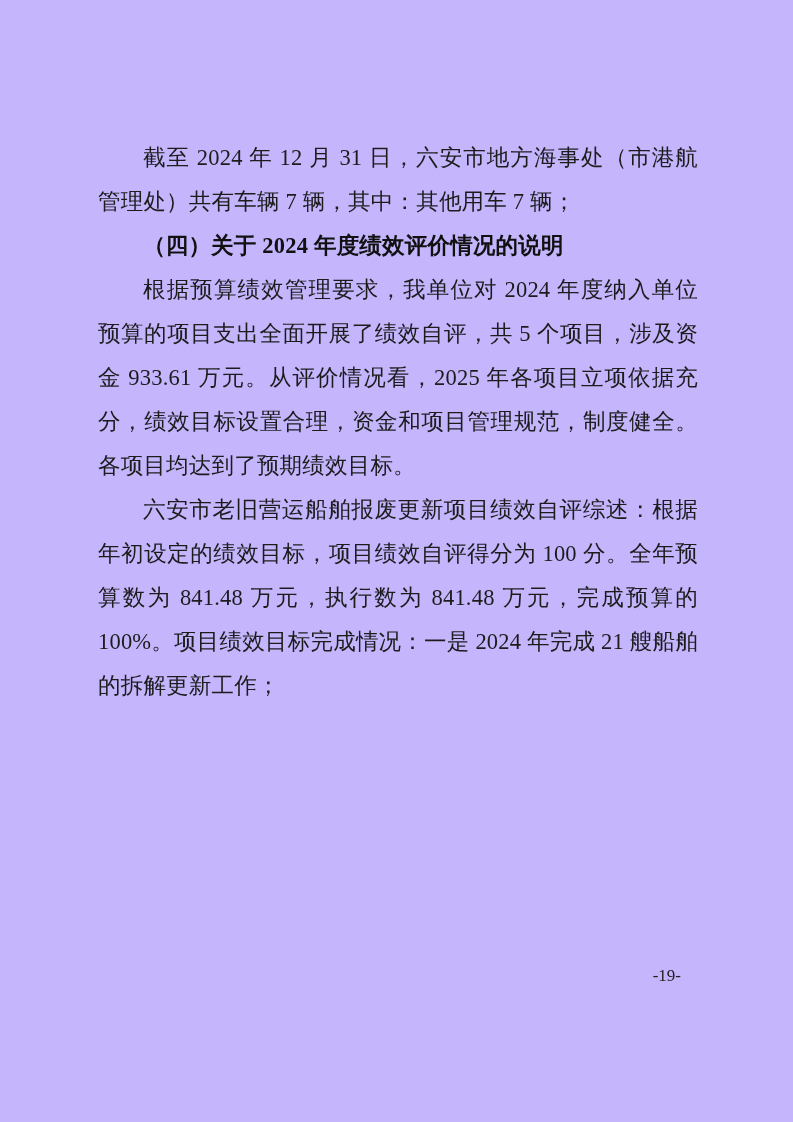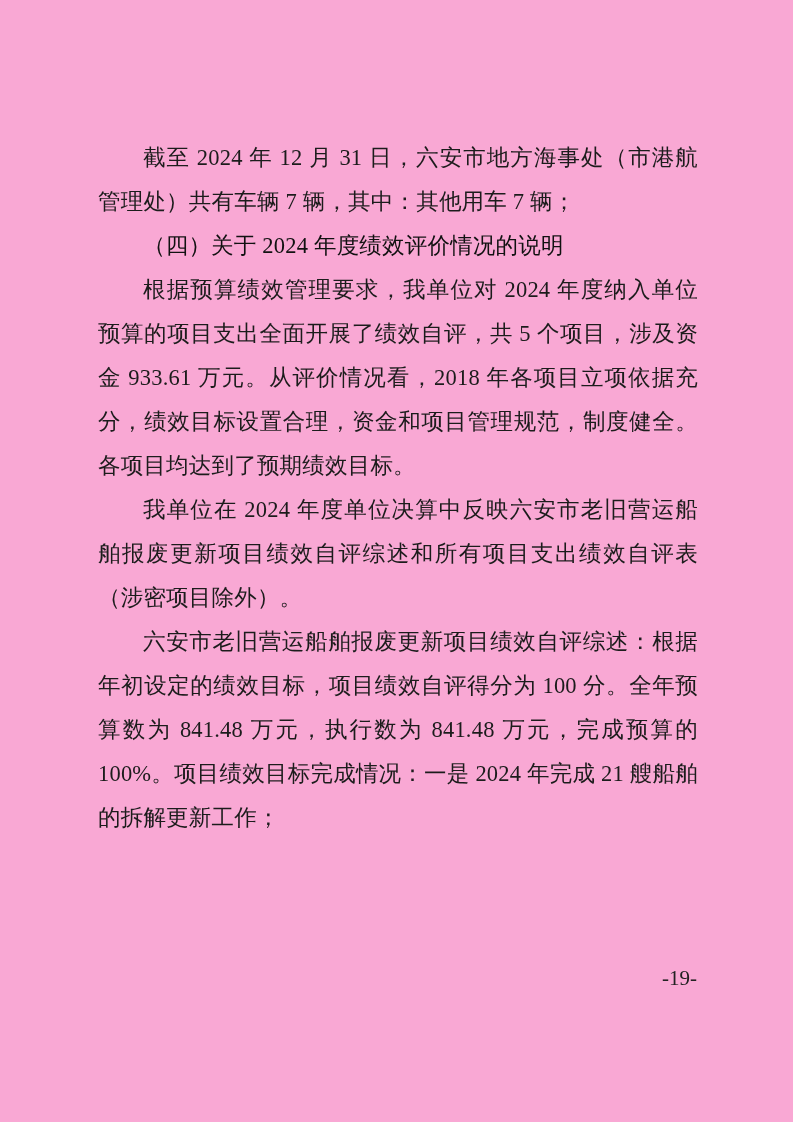--- a/index.html
+++ b/index.html
@@ -14,21 +14,21 @@
     color: #1a1a1a;
     position: relative;
     overflow: hidden;
   }
   .page {
     position: absolute;
     left: 0;
     top: 0;
     width: 793px;
     height: 1122px;
-    background: #f9a8d4;
+    background: #c4b5fd;
   }
   .content {
     position: absolute;
     left: 98px;
     top: 136px;
     width: 600px;
   }
   .para {
     font-size: 22.5px;
     line-height: 44px;
@@ -39,38 +39,37 @@
     color: #1c1c1c;
   }
   .indent {
     text-indent: 45px;
   }
   .heading {
     font-size: 22.5px;
     line-height: 44px;
     margin: 0;
     text-indent: 45px;
-    font-weight: normal;
+    font-weight: bold;
     color: #111111;
     letter-spacing: 0.2px;
   }
   .pagenum {
     position: absolute;
-    right: 96px;
+    right: 112px;
     top: 966px;
-    font-size: 21px;
+    font-size: 17px;
     color: #222222;
     font-family: "Liberation Serif", "DejaVu Serif", serif;
   }
 </style>
 </head>
 <body>
 
 <div class="page">
   <div class="content">
     <p class="para indent">截至 2024 年 12 月 31 日，六安市地方海事处（市港航管理处）共有车辆 7 辆，其中：其他用车 7 辆；</p>
     <p class="heading">（四）关于 2024 年度绩效评价情况的说明</p>
-    <p class="para indent">根据预算绩效管理要求，我单位对 2024 年度纳入单位预算的项目支出全面开展了绩效自评，共 5 个项目，涉及资金 933.61 万元。从评价情况看，2018 年各项目立项依据充分，绩效目标设置合理，资金和项目管理规范，制度健全。各项目均达到了预期绩效目标。</p>
-    <p class="para indent">我单位在 2024 年度单位决算中反映六安市老旧营运船舶报废更新项目绩效自评综述和所有项目支出绩效自评表（涉密项目除外）。</p>
+    <p class="para indent">根据预算绩效管理要求，我单位对 2024 年度纳入单位预算的项目支出全面开展了绩效自评，共 5 个项目，涉及资金 933.61 万元。从评价情况看，2025 年各项目立项依据充分，绩效目标设置合理，资金和项目管理规范，制度健全。各项目均达到了预期绩效目标。</p>
     <p class="para indent">六安市老旧营运船舶报废更新项目绩效自评综述：根据年初设定的绩效目标，项目绩效自评得分为 100 分。全年预算数为 841.48 万元，执行数为 841.48 万元，完成预算的 100%。项目绩效目标完成情况：一是 2024 年完成 21 艘船舶的拆解更新工作；</p>
   </div>
   <div class="pagenum">-19-</div>
 </div>
 
 </body></html>

